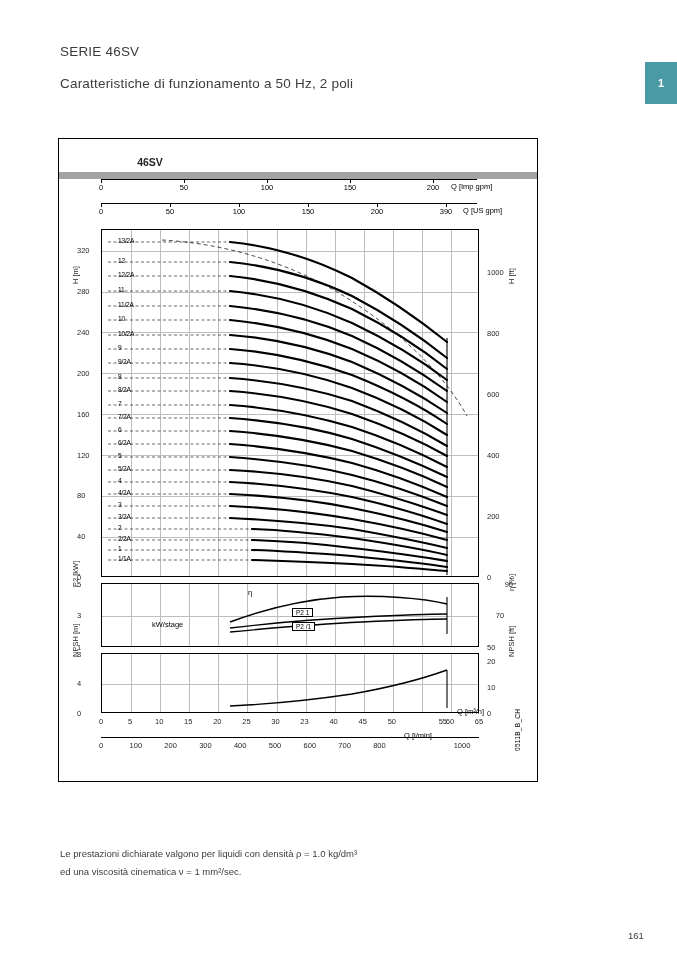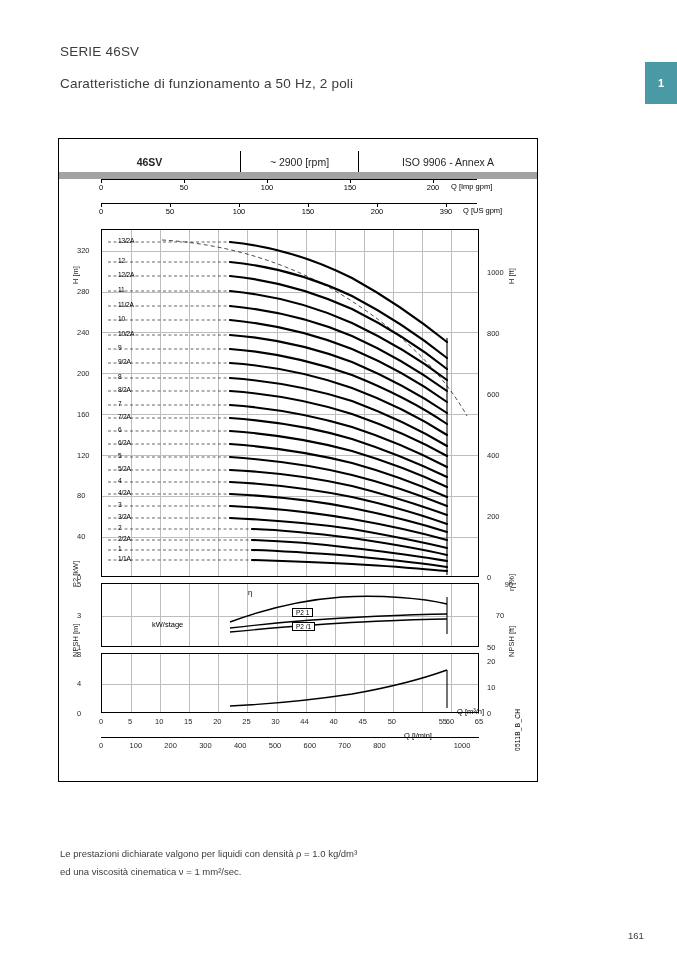--- a/index.html
+++ b/index.html
@@ -86,22 +86,20 @@
 <body>
 
 <div class="page-title">SERIE 46SV</div>
 <div class="page-subtitle">Caratteristiche di funzionamento a 50 Hz, 2 poli</div>
 <div class="chapter-tab">1</div>
 
 <div class="frame">
 
   <div class="title-row">
     <div class="title-cell c1">46SV</div>
-    <div class="title-cell c2">~ 2900 [rpm]</div>
-    <div class="title-cell c3">ISO 9906 - Annex A</div>
   </div>
 
   <div class="axis-top" style="top:40px;">
     <div style="position:absolute;left:42px;right:60px;top:0;height:0;border-top:1px solid #000;"></div>
 
     <div class="tickline" style="left:42px;"></div>
       <div class="ticklbl" style="left:42px;">0</div>
     <div class="tickline" style="left:125px;"></div>
       <div class="ticklbl" style="left:125px;">50</div>
     <div class="tickline" style="left:208px;"></div>
@@ -345,21 +343,21 @@
   </div>
 
   <div>
     <div class="xtick" style="left:42px;top:578px;">0</div>
     <div class="xtick" style="left:71.1px;top:578px;">5</div>
     <div class="xtick" style="left:100.2px;top:578px;">10</div>
     <div class="xtick" style="left:129.2px;top:578px;">15</div>
     <div class="xtick" style="left:158.3px;top:578px;">20</div>
     <div class="xtick" style="left:187.4px;top:578px;">25</div>
     <div class="xtick" style="left:216.5px;top:578px;">30</div>
-    <div class="xtick" style="left:245.5px;top:578px;">44</div>
+    <div class="xtick" style="left:245.5px;top:578px;">23</div>
     <div class="xtick" style="left:274.6px;top:578px;">40</div>
     <div class="xtick" style="left:303.7px;top:578px;">45</div>
     <div class="xtick" style="left:332.8px;top:578px;">50</div>
     <div class="xtick" style="left:361.8px;top:578px;padding-left:44px;">55</div>
     <div class="xtick" style="left:390.9px;top:578px;">60</div>
     <div class="xtick" style="left:420px;top:578px;">65</div>
     <div class="annot" style="left:398px;top:568px;">
       <span>Q [m³/h]</span>
     </div>
   </div>

